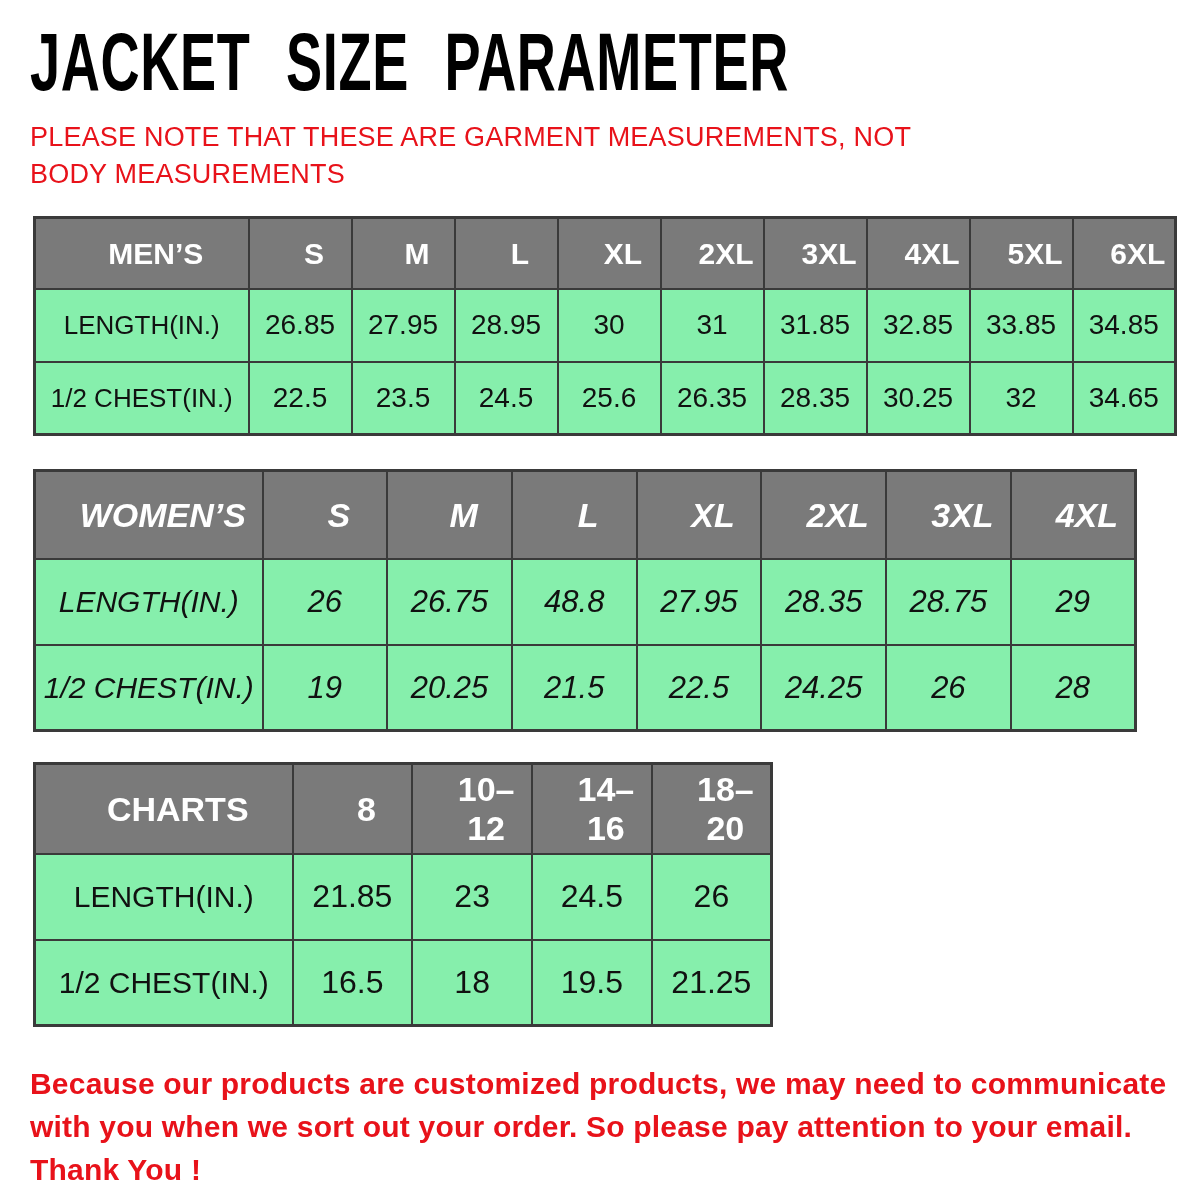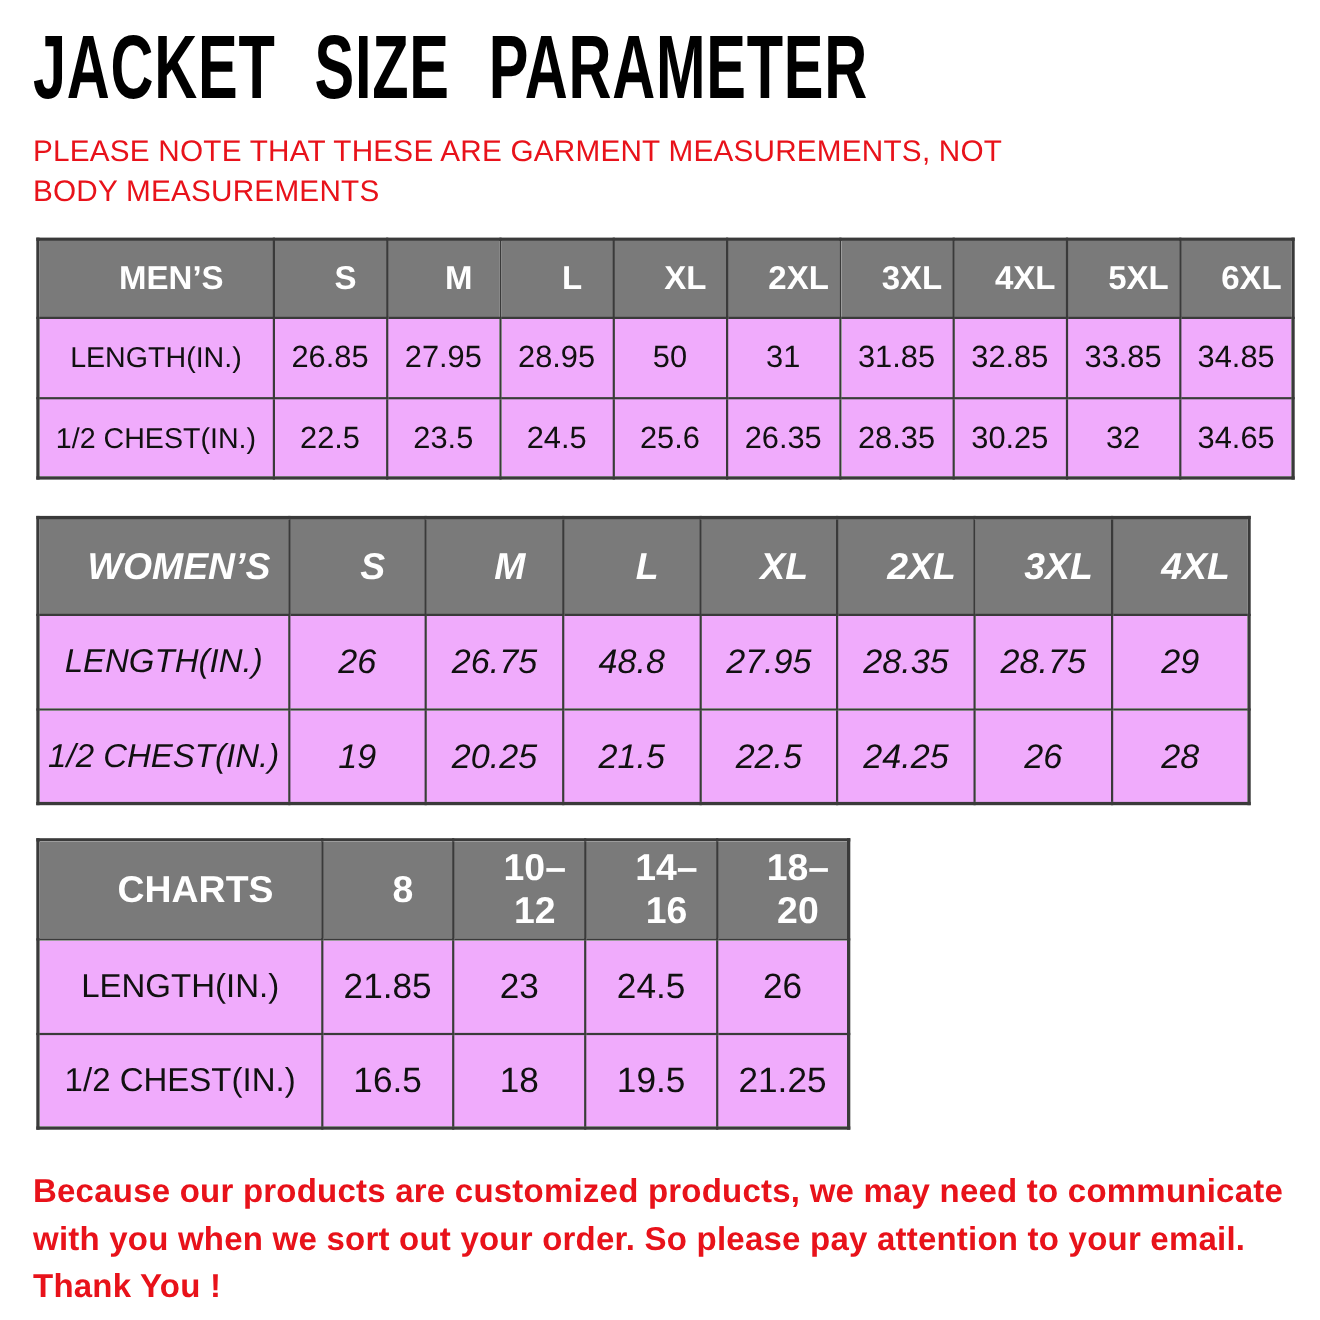--- a/index.html
+++ b/index.html
@@ -37,21 +37,21 @@
     border:3px solid var(--border);
   }
   .tbl th,.tbl td{
     border:2px solid var(--border);
     text-align:center;vertical-align:middle;
     padding:0;overflow:hidden;
   }
   .tbl th{
     background:var(--gray);color:#ffffff;font-weight:700;padding-left:28px;
   }
-  .tbl td{background:#f0abfc;color:var(--ink);font-weight:400;}
+  .tbl td{background:#86efac;color:var(--ink);font-weight:400;}
 
   
   .tbl-mens{width:1144px;margin-top:24px;}
   .tbl-mens th{height:71px;font-size:30px;}
   .tbl-mens td{height:73px;font-size:28px;}
   .tbl-mens th:first-child,.tbl-mens td:first-child{width:214px;}
   .tbl-mens td:first-child{font-size:26px;}
 
   
   .tbl-womens{width:1104px;margin-top:33px;font-style:italic;}
@@ -100,21 +100,21 @@
             <th>5XL</th>
             <th>6XL</th>
           </tr>
         </thead>
         <tbody>
           <tr>
             <td>LENGTH(IN.)</td>
             <td>26.85</td>
             <td>27.95</td>
             <td>28.95</td>
-            <td>50</td>
+            <td>30</td>
             <td>31</td>
             <td>31.85</td>
             <td>32.85</td>
             <td>33.85</td>
             <td>34.85</td>
           </tr>
           <tr>
             <td>1/2 CHEST(IN.)</td>
             <td>22.5</td>
             <td>23.5</td>

